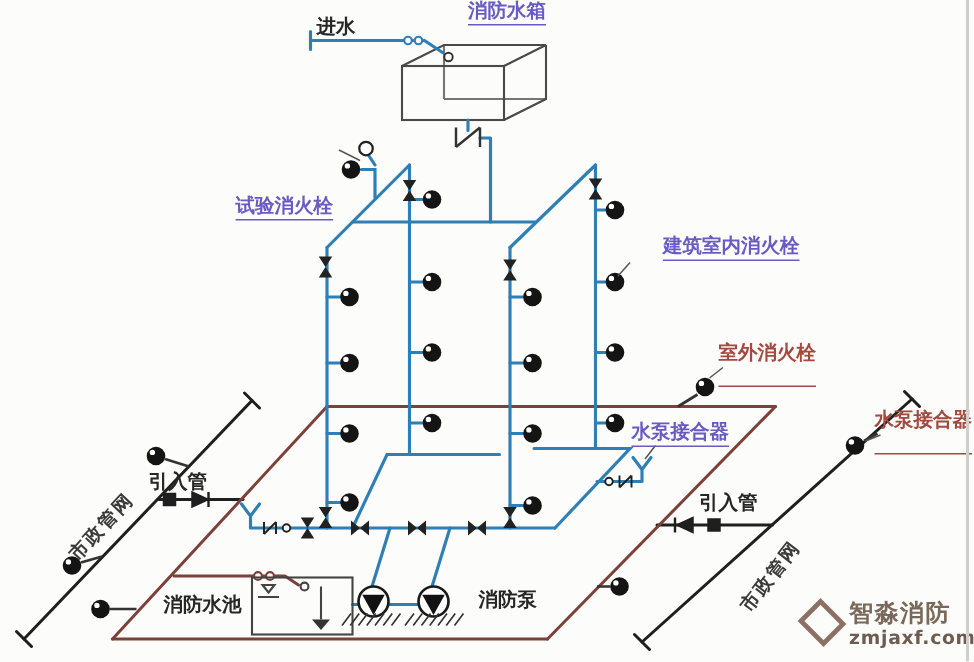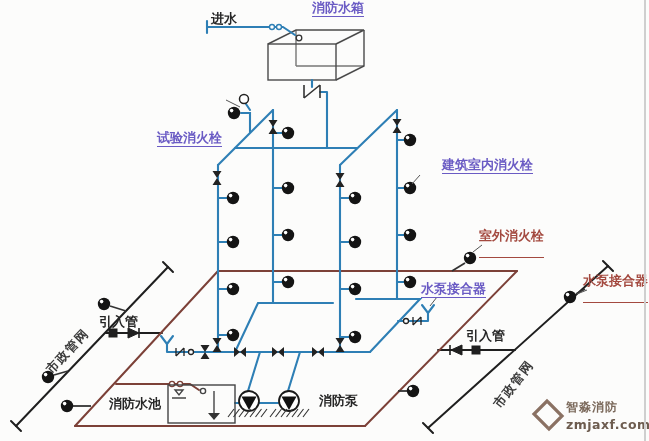--- a/index.html
+++ b/index.html
@@ -5,21 +5,21 @@
   html,body{margin:0;padding:0;}
   body{width:649px;height:441px;overflow:hidden;background:#fcfcfb;}
   #stage{position:relative;width:649px;height:441px;font-family:"DejaVu Sans","Liberation Sans",sans-serif;}
   svg{position:absolute;left:0;top:0;}
   .lbl{position:absolute;font-size:13px;font-weight:600;white-space:nowrap;line-height:1.1;}
   .purple{color:#6a5bc4;border-bottom:1.5px solid #6a5bc4;padding-bottom:1px;}
   .red{color:#a3493f;border-bottom:1.5px solid #a3493f;padding-bottom:14px;}
   .plain{color:#262626;text-align:right;}
   .rot{position:absolute;font-size:12.5px;font-weight:600;color:#3b3b3b;letter-spacing:1.5px;white-space:nowrap;}
   .wm{position:absolute;font-weight:700;white-space:nowrap;}
-  .wm-brand{left:566px;top:399px;font-size:12px;color:#7a685a;letter-spacing:1px;}
+  .wm-brand{left:566px;top:399px;font-size:16px;color:#7a685a;letter-spacing:1px;}
   .wm-site{left:566px;top:417px;font-size:12.5px;color:#6d5c4f;letter-spacing:.5px;}
   .edge{position:absolute;right:3px;top:0;width:2px;height:441px;background:#cfcfcf;}
 </style>
 </head>
 <body>
 
 <div id="stage">
 
   <svg width="649" height="441" viewBox="0 0 649 441">
 

